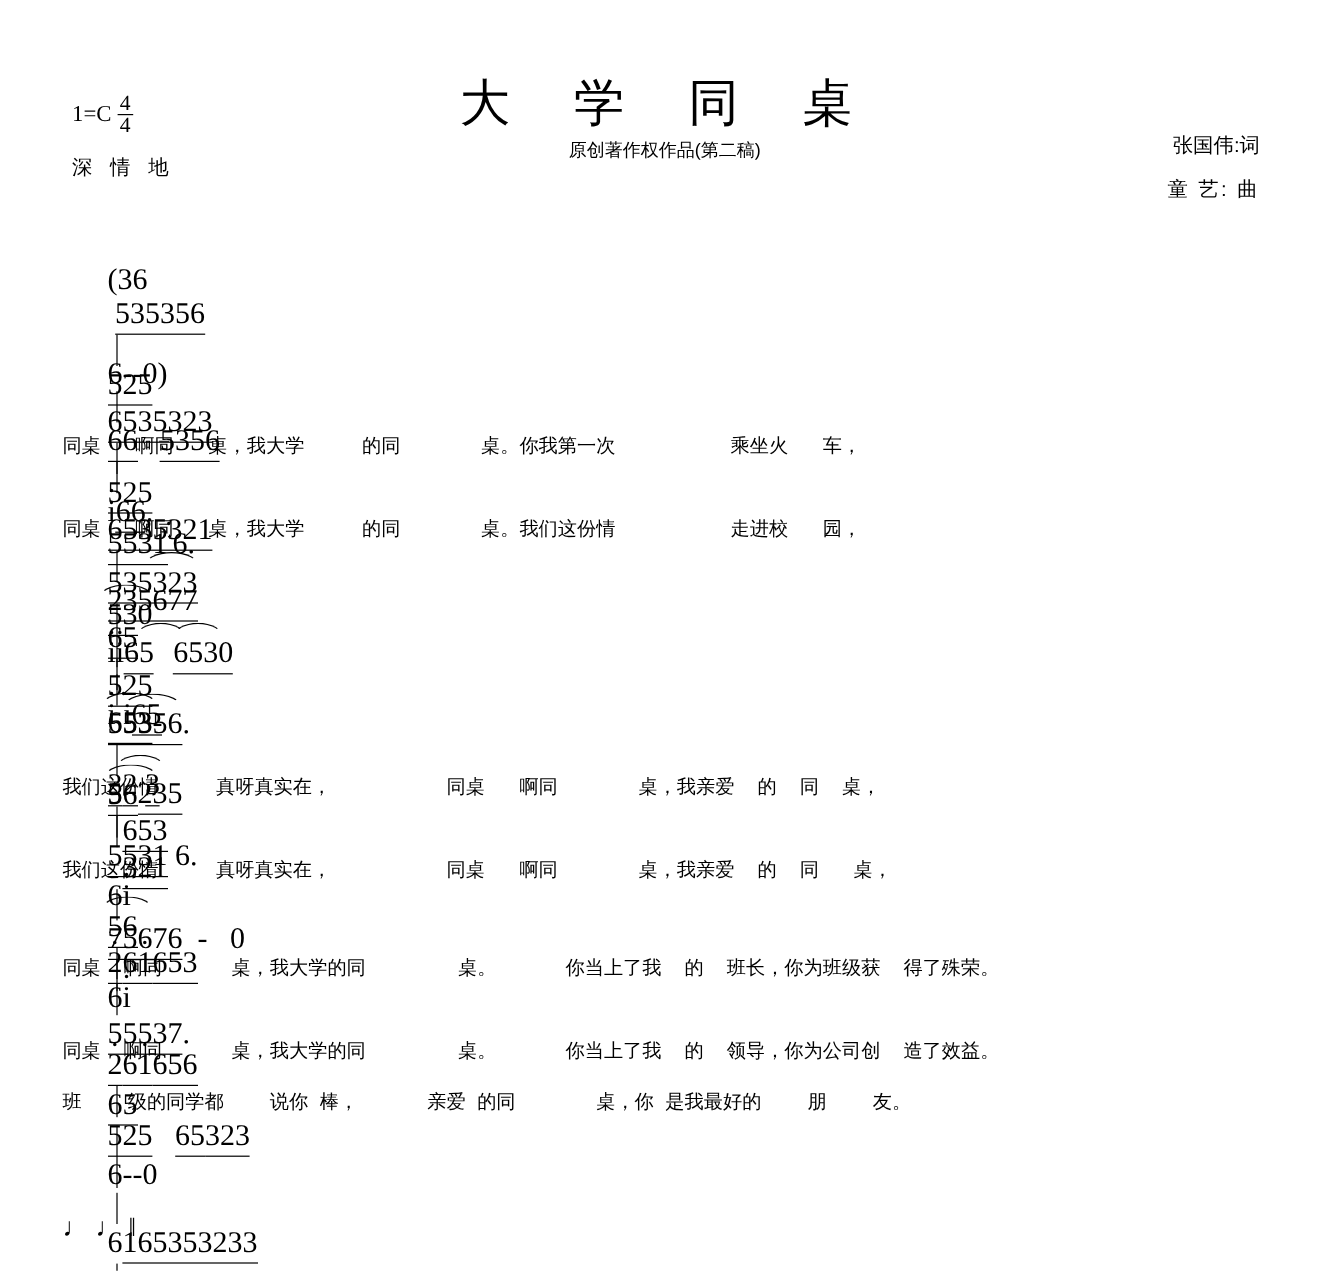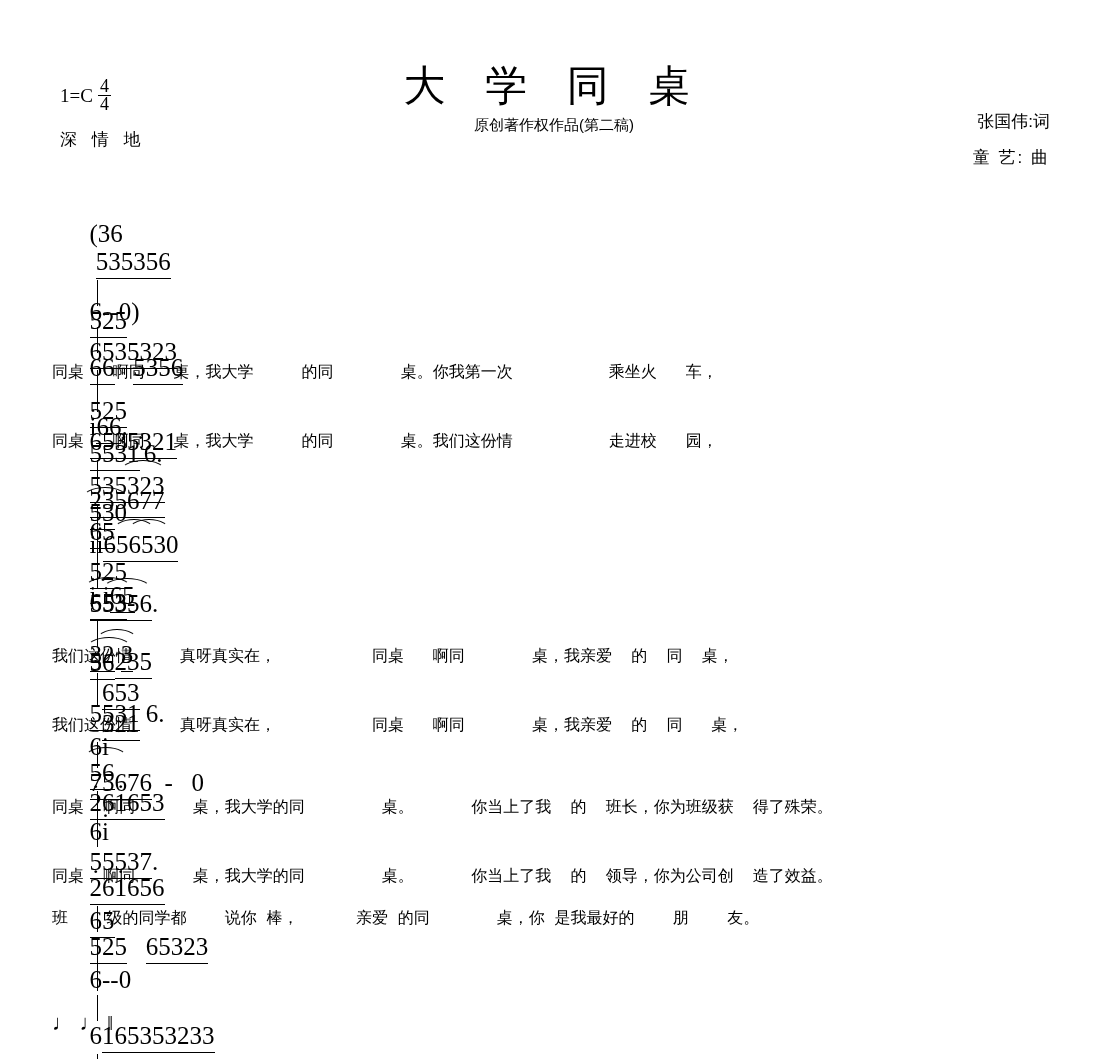--- a/index.html
+++ b/index.html
@@ -52,21 +52,21 @@
   }
 
   .title {
     position: absolute;
     left: 0;
     top: 58px;
     width: 1108px;
     text-align: center;
     font-size: 42px;
     letter-spacing: 14px;
-    font-family: Liberation Sans, sans-serif;
+    font-family: Liberation Mono, monospace;
     font-weight: 400;
   }
   .subtitle {
     position: absolute;
     left: 0;
     top: 116px;
     width: 1108px;
     text-align: center;
     font-size: 15px;
     font-family: "Liberation Sans", sans-serif;
@@ -190,21 +190,21 @@
   <div class="system" style="top:270px;">
     <div class="notes-row">
       <span class="n">6--0)</span>
       <span class="bar"></span>
       <span class="n u1">66</span><span class="n">&nbsp;&nbsp;&nbsp;</span><span class="n u1">5356</span>
       <span class="bar"></span>
       <span class="n dotabove">i</span><span class="n u1">66</span><span class="n">.</span>
       <span class="n">&nbsp;&nbsp;&nbsp;</span>
       <span class="n u1" style="position:relative;text-align:right;">535323<span class="tie" style="left:30px;top:-12px;width:44px;"></span></span>
       <span class="bar"></span>
-      <span class="n dotabove">i</span><span class="n dotabove">i</span><span class="n u1" style="position:relative;">65<span class="tie" style="left:10px;top:-12px;width:40px;"></span></span><span class="n u1" style="position:relative;">6530<span class="tie" style="left:0px;top:-12px;width:40px;"></span></span>
+      <span class="n dotabove">i</span><span class="n dotabove">i</span><span class="n u1" style="position:relative;">65<span class="tie" style="left:10px;top:-12px;width:40px;"></span></span><span class="n u1" style="position:relative;margin-left:16px;">6530<span class="tie" style="left:0px;top:-12px;width:40px;"></span></span>
       <span class="bar"></span>
       <span class="n u1" style="position:relative;">55<span class="tie" style="left:12px;top:-12px;width:48px;"></span></span><span class="n u1">356</span><span class="n">.</span>
       <span class="n">&nbsp;&nbsp;</span>
       <span class="n u1" style="position:relative;">56<span class="tie" style="left:-4px;top:-12px;width:44px;"></span></span>
       <span class="bar"></span>
     </div>
     <div class="lyrics">
       <div>同桌   啊同   桌，我大学     的同       桌。你我第一次          乘坐火   车，</div>
       <div>同桌   啊同   桌，我大学     的同       桌。我们这份情          走进校   园，</div>
     </div>

